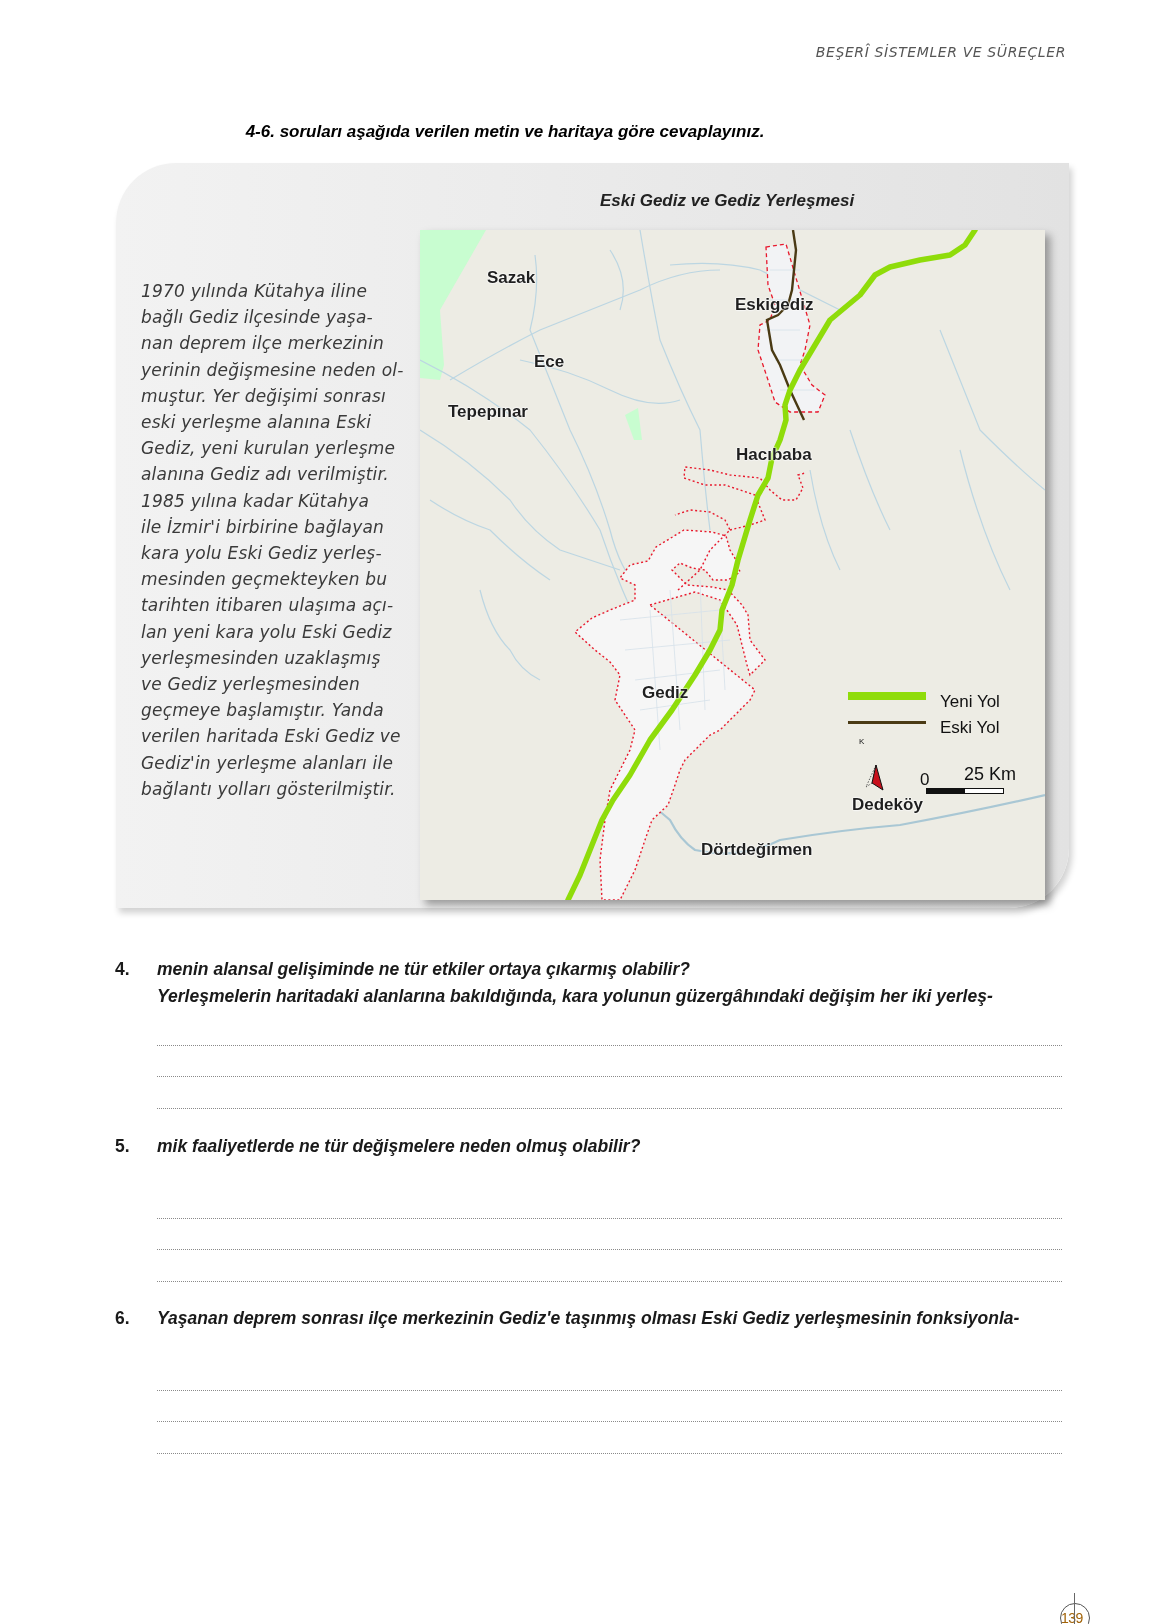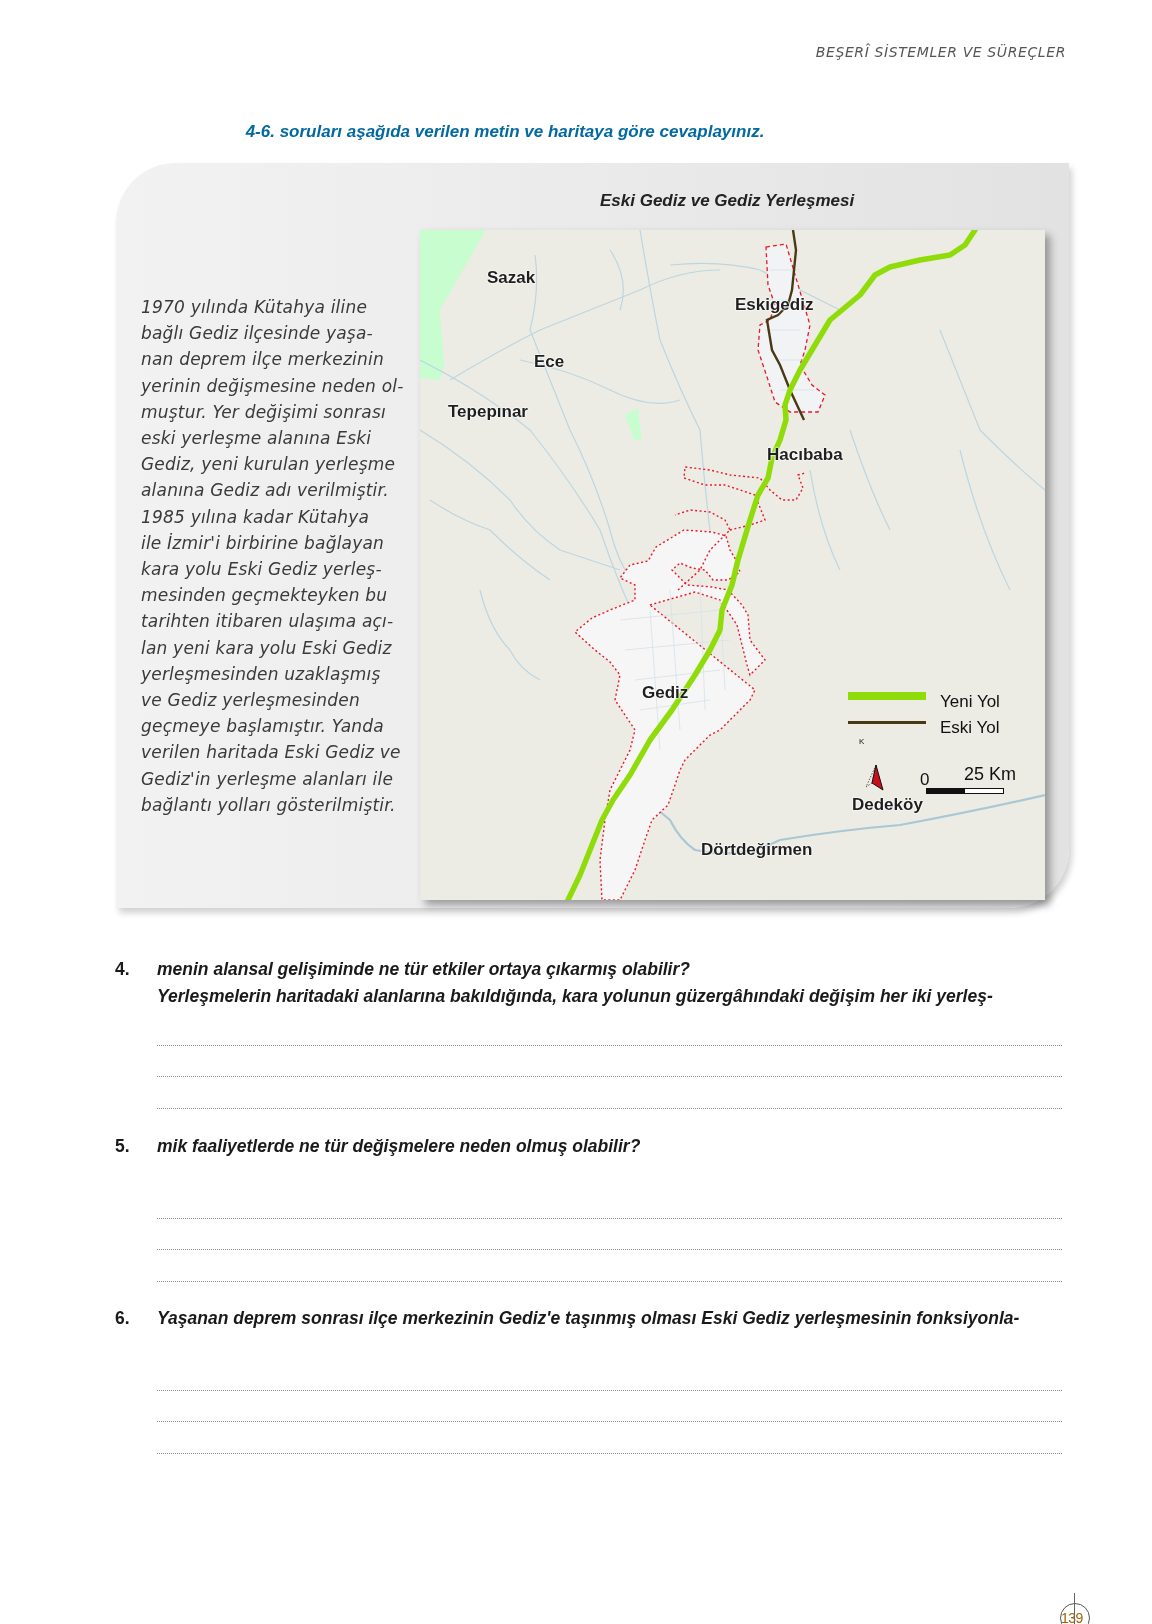--- a/index.html
+++ b/index.html
@@ -3,34 +3,34 @@
 <meta charset="utf-8">
 <style>
   html, body { margin: 0; padding: 0; background: #ffffff; }
   body { width: 1152px; height: 1624px; position: relative; overflow: hidden;
          font-family: "Liberation Sans", sans-serif; color: #222; }
 
   .running-header { position: absolute; top: 44px; right: 86px; font-size: 14px;
     font-style: italic; letter-spacing: 0.6px; color: #555; font-family: "DejaVu Sans", sans-serif; }
 
   .instruction { position: absolute; top: 122px; left: 0; width: 980px; text-align: center;
-    font-weight: bold; font-style: italic; font-size: 17px; color: #0369a1; padding-left: 30px; box-sizing: border-box; }
+    font-weight: bold; font-style: italic; font-size: 17px; color: #000000; padding-left: 30px; box-sizing: border-box; }
 
   
   .panel { position: absolute; left: 116px; top: 163px; width: 953px; height: 745px;
     background: linear-gradient(to right, #f2f2f2 0%, #ececec 40%, #e2e2e2 100%);
     border-top-left-radius: 60px; border-bottom-right-radius: 60px;
     box-shadow: 3px 5px 6px rgba(0,0,0,0.18); }
 
   .map-title { position: absolute; top: 191px; left: 600px; width: 300px; text-align: left;
     font-weight: bold; font-style: italic; font-size: 17px; color: #222; }
 
   .side-text { position: absolute; left: 141px; top: 278px; width: 265px;
     font-family: "DejaVu Sans", sans-serif; font-style: italic; font-size: 17px; line-height: 26.2px;
-    color: #3a3a3a; letter-spacing: 0.2px; font-weight: 300; margin-top: 16px; }
+    color: #3a3a3a; letter-spacing: 0.2px; font-weight: 300; }
   .side-text span { display: block; white-space: nowrap; }
 
   .map { position: absolute; left: 420px; top: 230px; width: 625px; height: 670px;
     background: #edece4; box-shadow: 5px 5px 8px rgba(0,0,0,0.35); overflow: hidden; }
   .map svg { position: absolute; left: 0; top: 0; }
 
   .place { position: absolute; font-weight: bold; font-size: 17px; color: #1f1f1f;
     text-shadow: 0 0 2px #fff, 0 0 2px #fff, 0 0 2px #fff; white-space: nowrap; }
 
   .legend-row { position: absolute; display: flex; align-items: center; }
@@ -128,21 +128,21 @@
     <g>
       <path d="M456 535 L446 557 L452 553 Z" fill="none" stroke="#333" stroke-width="0.8" stroke-dasharray="1.5 1.5"></path>
       <path d="M456 535 L463 560 L452 553 Z" fill="#c8101c" stroke="#111" stroke-width="1"></path>
     </g>
   </svg>
 
   <div class="place" style="left:67px; top:38px;">Sazak</div>
   <div class="place" style="left:315px; top:65px;">Eskigediz</div>
   <div class="place" style="left:114px; top:122px;">Ece</div>
   <div class="place" style="left:28px; top:172px;">Tepepınar</div>
-  <div class="place" style="left:316px; top:215px;margin-left:31px;">Hacıbaba</div>
+  <div class="place" style="left:316px; top:215px;">Hacıbaba</div>
   <div class="place" style="left:222px; top:453px;">Gediz</div>
   <div class="place" style="left:432px; top:565px;">Dedeköy</div>
   <div class="place" style="left:281px; top:610px;">Dörtdeğirmen</div>
 
   <div style="position:absolute; left:439px; top:507px; font-size:8px; color:#111;">K</div>
 
   <div class="legend-row" style="left:428px; top:450px;">
     <div class="legend-swatch" style="height:8px; background:#8fdc0a;"></div>
     <span class="legend-label">Yeni Yol</span>
   </div>

